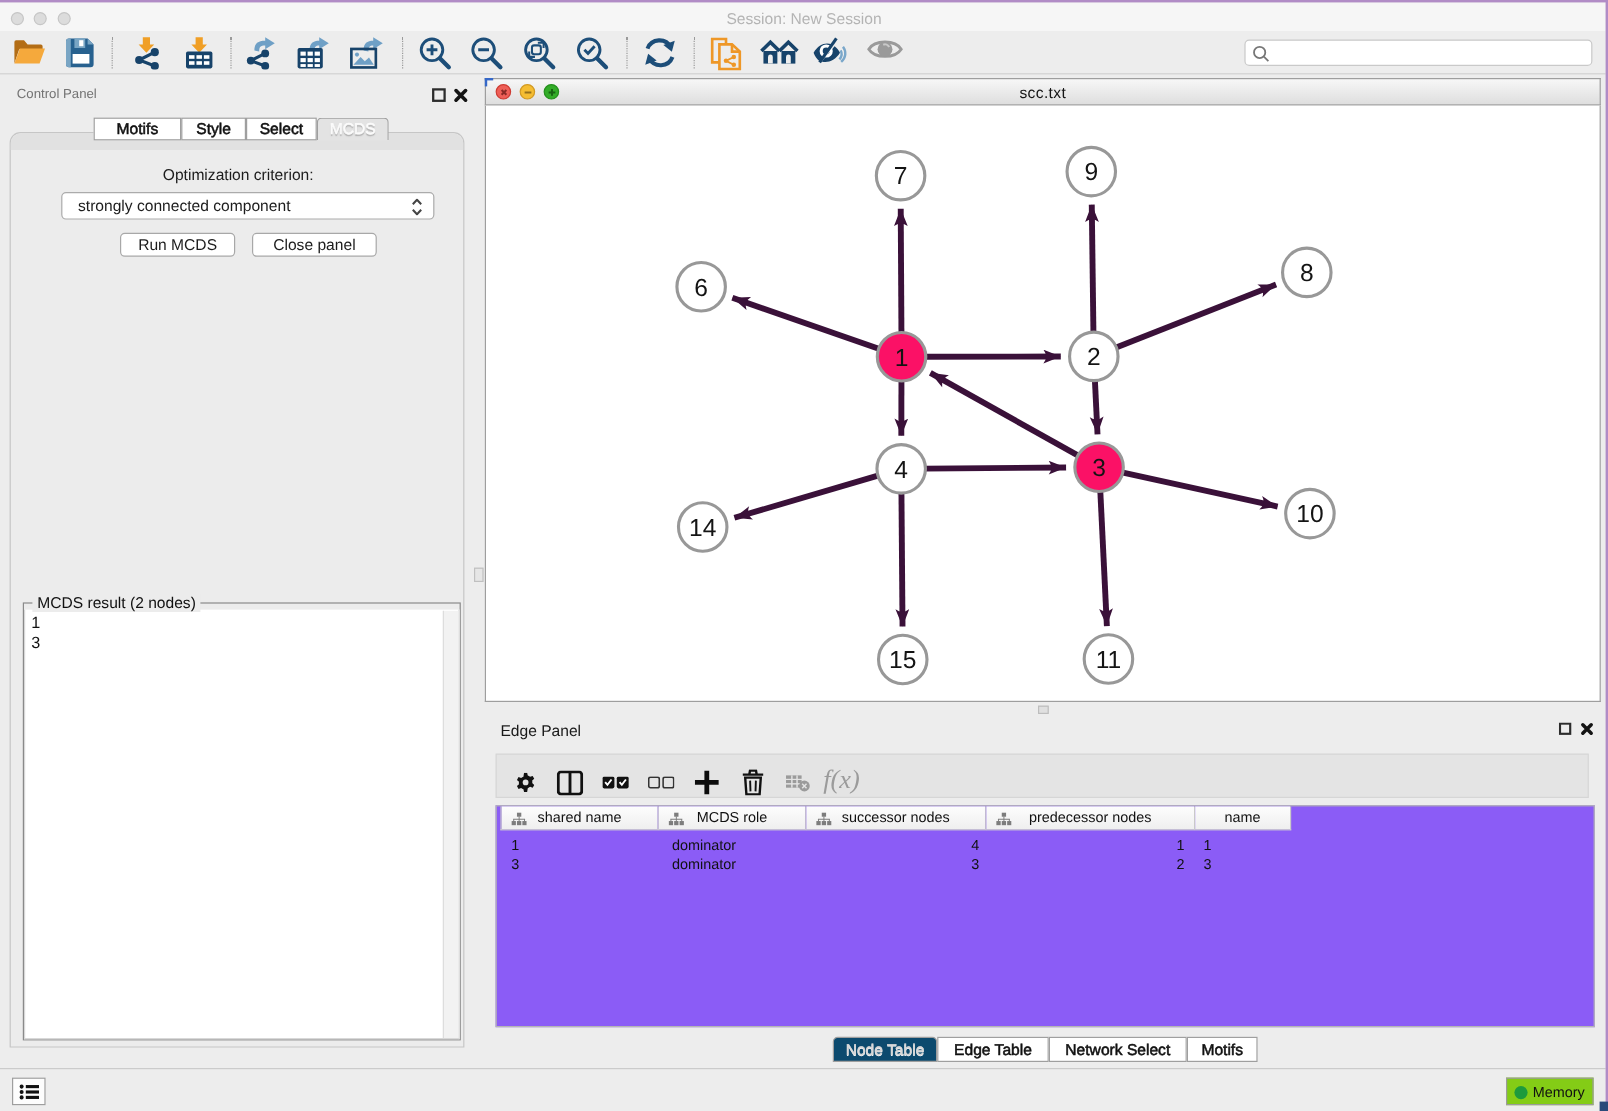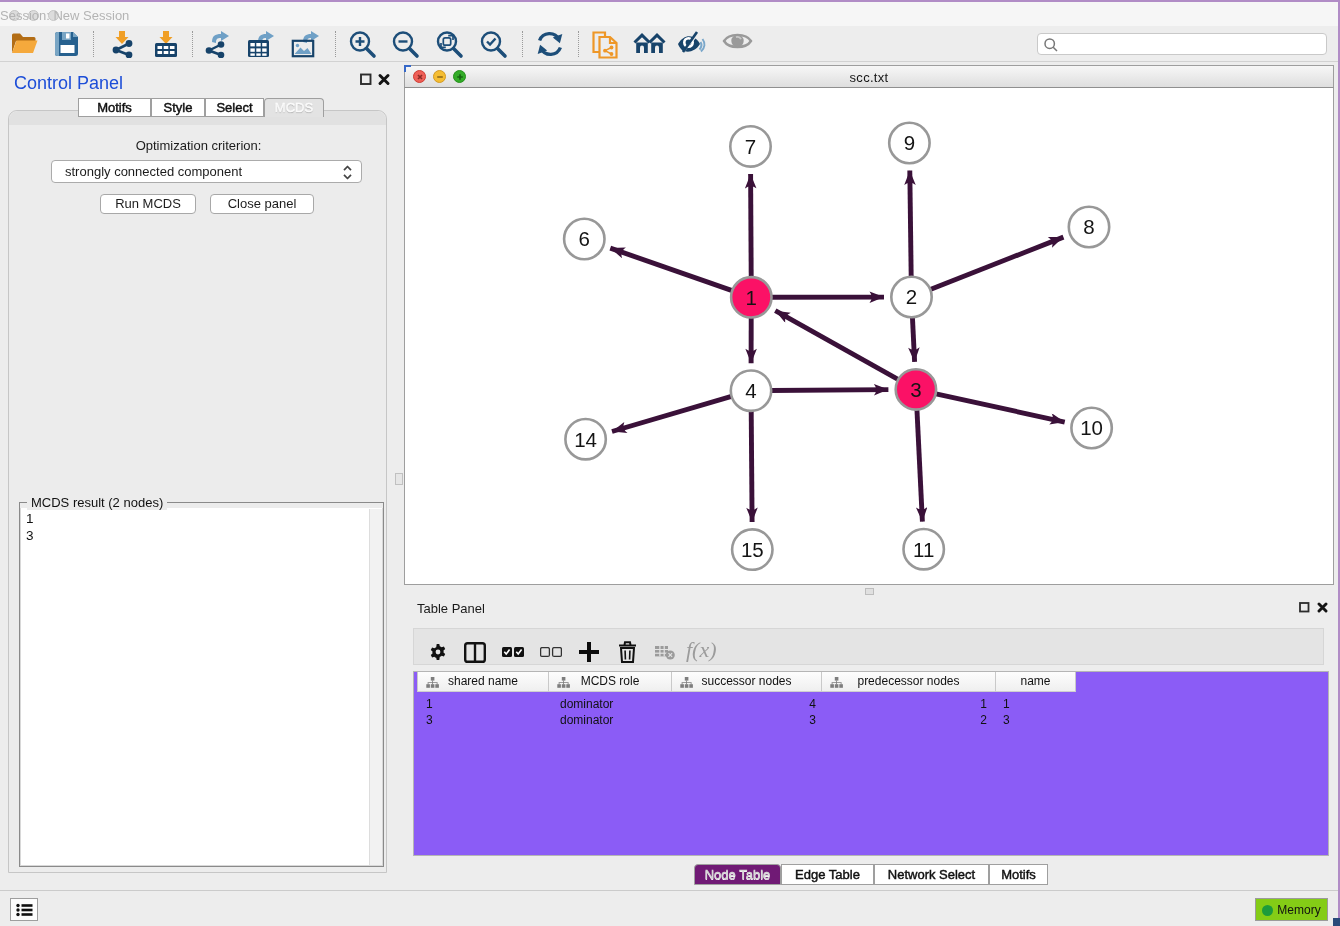--- a/index.html
+++ b/index.html
@@ -2,29 +2,29 @@
 <html><head><meta charset="utf-8">
 <style>
 *{margin:0;padding:0;box-sizing:border-box}
 html,body{width:1340px;height:926px;overflow:hidden;font-family:"Liberation Sans",sans-serif;background:#ededed}
 .abs{position:absolute}
 #app{position:relative;width:1340px;height:926px;background:#ededed}
 #topborder{position:absolute;left:0;top:0;width:1340px;height:2px;background:#b18cc6}
 #rightborder{position:absolute;right:0;top:0;width:2px;height:926px;background:#b18cc6;z-index:50}
 #titlebar{position:absolute;left:0;top:2px;width:1338px;height:24px;background:#f6f6f6}
 .tl{position:absolute;top:7.5px;width:11px;height:11px;border-radius:50%;background:#dcdcdc;border:1px solid #c6c6c6}
-#wtitle{position:absolute;top:6px;left:0;width:1340px;text-align:left;font-size:13px;color:#b4b4b4}
+#wtitle{position:absolute;top:6px;left:0;width:1340px;text-align:center;font-size:13px;color:#b4b4b4}
 #toolbar{position:absolute;left:0;top:26px;width:1338px;height:36px;background:#ededed;border-bottom:1px solid #d2d2d2}
 .sep{position:absolute;top:5px;height:26px;width:0;border-left:1px dotted #9a9a9a}
 .ticon{position:absolute;top:4px}
 #searchbox{position:absolute;left:1037px;top:7px;width:290px;height:22px;background:#fff;border:1px solid #c9c9c9;border-radius:4px}
 #searchbox svg{position:absolute;left:5px;top:3px}
 
 #cpanel{position:absolute;left:2px;top:65px;width:390px;height:815px}
-#cphead{position:absolute;left:12px;top:8px;font-size:18px;color:#1d4ed8}
+#cphead{position:absolute;left:12px;top:8px;font-size:11px;color:#737373}
 #cpbody{position:absolute;left:6px;top:45px;width:379px;height:763px;background:#ececec;border:1px solid #c6c6c6;border-radius:9px 9px 0 0}
 .tabrow{position:absolute;z-index:5}
 .tab{position:absolute;top:33px;height:19px;background:#fff;border:1px solid #9f9f9f;font-size:13px;color:#111;text-align:center;line-height:18px;-webkit-text-stroke:0.45px #111}
 .tabsel{background:#e3e3e3;color:#fbfbfb;border-bottom:none;border-radius:4px 4px 0 0;text-shadow:0 1px 1px #aaa;-webkit-text-stroke:0.45px #fbfbfb}
 #optlabel{position:absolute;left:0;top:27px;width:379px;text-align:center;font-size:13px;color:#1c1c1c}
 #selbox{position:absolute;left:42px;top:49px;width:311px;height:23px;background:#fff;border:1px solid #ababab;border-radius:4px;font-size:13px;color:#1c1c1c;line-height:21px;padding-left:13px}
 .btn{position:absolute;top:83px;height:20px;background:#fff;border:1px solid #a8a8a8;border-radius:4px;font-size:13px;color:#1c1c1c;text-align:center;line-height:18px}
 #fieldset{position:absolute;left:10px;top:391px;width:365px;height:365px;border:1px solid #8a8a8a}
 #finner{position:absolute;left:0px;top:5px;width:363px;height:358px;background:#fff;border:1px solid #d8d8d8;border-top:none}
 #legend{position:absolute;left:7px;top:-8px;background:#ececec;padding:0 4px;font-size:13px;color:#111}
@@ -39,21 +39,21 @@
 #dragh{position:absolute;left:865px;top:588px;width:9px;height:7px;background:#e0e0e0;border:1px solid #bdbdbd}
 
 #tpanel{position:absolute;left:403px;top:597px;width:931px;height:293px}
 #tphead{position:absolute;left:14px;top:4px;font-size:13px;color:#1a1a1a}
 #tptools{position:absolute;left:10px;top:31px;width:911px;height:37px;background:#e4e4e4;border:1px solid #d6d6d6}
 #ttable{position:absolute;left:10px;top:74px;width:916px;height:185px;background:#8b5cf6;border:1px solid #b5b5b5}
 .th{position:absolute;top:0;height:20px;border-right:1px solid #c9c9c9;border-bottom:1px solid #cfcfcf;background:linear-gradient(#fdfdfd,#efefef);font-size:12px;color:#111;text-align:center;line-height:19px}
 .hic{position:absolute;left:8px;top:5px;width:13px;height:11px}
 .td{position:absolute;font-size:12px;color:#111;height:16px;line-height:16px}
 .btab{position:absolute;top:267px;height:21px;background:#fff;border:1px solid #9f9f9f;font-size:13px;color:#111;text-align:center;line-height:20px;-webkit-text-stroke:0.45px #111}
-.btabsel{background:#701a75;color:#d8d8d8;text-shadow:0 1px 0 #fff;border-radius:4px 4px 0 0;-webkit-text-stroke:0.45px #d8d8d8}
+.btabsel{background:#0c4a6e;color:#d8d8d8;text-shadow:0 1px 0 #fff;border-radius:4px 4px 0 0;-webkit-text-stroke:0.45px #d8d8d8}
 
 #statusbar{position:absolute;left:0;top:890px;width:1338px;height:36px;background:#ededed;border-top:1px solid #cbcbcb}
 #listbtn{position:absolute;left:10px;top:7px;width:28px;height:23px;background:#fdfdfd;border:1px solid #9e9e9e}
 #membtn{position:absolute;left:1255px;top:7px;width:73px;height:23px;background:#84cc16;border:1px solid #9b9b9b;font-size:12px;color:#111;text-align:center;line-height:22px}
 #memdot{display:inline-block;width:11px;height:11px;border-radius:50%;background:#1d9b3c;margin-right:4px;vertical-align:-1.5px}
 #cpdivider{position:absolute;left:395px;top:473px;width:8px;height:12px;background:#e6e6e6;border:1px solid #c0c0c0}
 #resizegrip{position:absolute;left:1333px;top:918px;width:7px;height:8px;background:#2a4a7a;z-index:60}
 </style></head>
 <body>
 <div id="app">
@@ -297,21 +297,21 @@
    <text x="686.6" y="347.3">10</text>
    <text x="518.7" y="468.5">11</text>
    <text x="180.6" y="358.5">14</text>
    <text x="347.3" y="468.9">15</text>
   </g>
  </svg>
  </div>
 </div>
 <div id="dragh"></div>
 <div id="tpanel">
- <div id="tphead">Table Panel</div>
+ <div id="tphead">Edge Panel</div>
  <svg class="abs" style="left:896px;top:5px" width="32" height="12" viewBox="0 0 32 12">
         <rect x="1" y="1" width="8.5" height="8.5" fill="none" stroke="#2c2c2c" stroke-width="1.8"></rect>
         <path d="M20 2 L27 9 M27 2 L20 9" stroke="#141414" stroke-width="2.9" stroke-linecap="round"></path>
       </svg>
  <div id="tptools">
   <svg class="abs" style="left:16px;top:15px" width="16" height="16" viewBox="0 0 16 16">
           <path fill="#111" d="M6.7 0 h2.6 l.5 2.2 a6 6 0 0 1 1.9 1.1 l2.2-.7 1.3 2.3 -1.7 1.5 a6 6 0 0 1 0 2.2 l1.7 1.5 -1.3 2.3 -2.2-.7 a6 6 0 0 1 -1.9 1.1 L9.3 16 H6.7 l-.5-2.2 a6 6 0 0 1 -1.9-1.1 l-2.2.7 -1.3-2.3 1.7-1.5 a6 6 0 0 1 0-2.2 L.8 5.9 2.1 3.6 l2.2.7 a6 6 0 0 1 1.9-1.1 Z"></path>
           <circle cx="8" cy="8" r="2.4" fill="#e4e4e4"></circle>
         </svg>
   <svg class="abs" style="left:50px;top:13px" width="22" height="21" viewBox="0 0 22 21">

